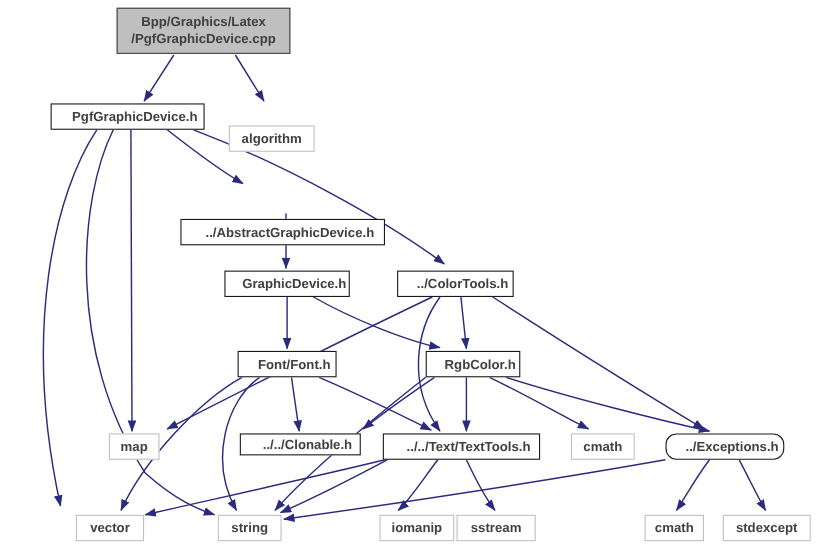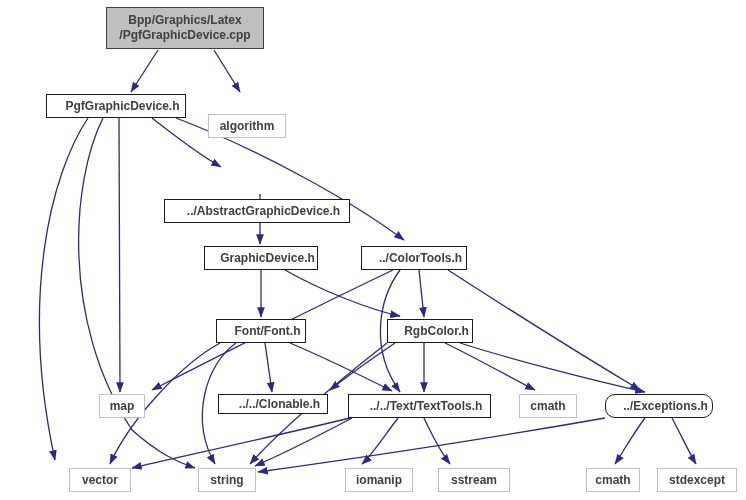--- a/index.html
+++ b/index.html
@@ -68,17 +68,17 @@
       <div class="node hdr" style="left: 216px; top: 319px; width: 90px; height: 24px;"><span>Font/Font.h</span></div>
       <div class="node hdr" style="left: 387px; top: 319px; width: 86px; height: 24px;"><span>RgbColor.h</span></div>
       <div class="node lib" style="left: 99px; top: 394px; width: 46px; height: 24px;"><span>map</span></div>
       <div class="node hdr" style="left: 218px; top: 394px; width: 110px; height: 20px;"><span>../../Clonable.h</span></div>
       <div class="node hdr" style="left: 348px; top: 394px; width: 143px; height: 24px;"><span>../../Text/TextTools.h</span></div>
       <div class="node lib" style="left: 519px; top: 394px; width: 58px; height: 24px;"><span>cmath</span></div>
       <div class="node hdr" style="left: 605px; top: 394px; width: 108px; height: 24px; border-radius: 10px;"><span>../Exceptions.h</span></div>
       <div class="node lib" style="left: 69px; top: 468px; width: 62px; height: 24px;"><span>vector</span></div>
       <div class="node lib" style="left: 198px; top: 468px; width: 58px; height: 24px;"><span>string</span></div>
       <div class="node lib" style="left: 325px; top: 468px; width: 68px; height: 24px; margin-left: 20px;"><span>iomanip</span></div>
-      <div class="node lib" style="left: 438px; top: 468px; width: 72px; height: 24px;"><span>sstream</span></div>
+      <div class="node lib" style="left: 415px; top: 468px; width: 72px; height: 24px;"><span>sstream</span></div>
       <div class="node lib" style="left: 586px; top: 468px; width: 54px; height: 24px;"><span>cmath</span></div>
       <div class="node lib" style="left: 657px; top: 468px; width: 80px; height: 24px;"><span>stdexcept</span></div>
     </div>
 </div>
 
 </body></html>

